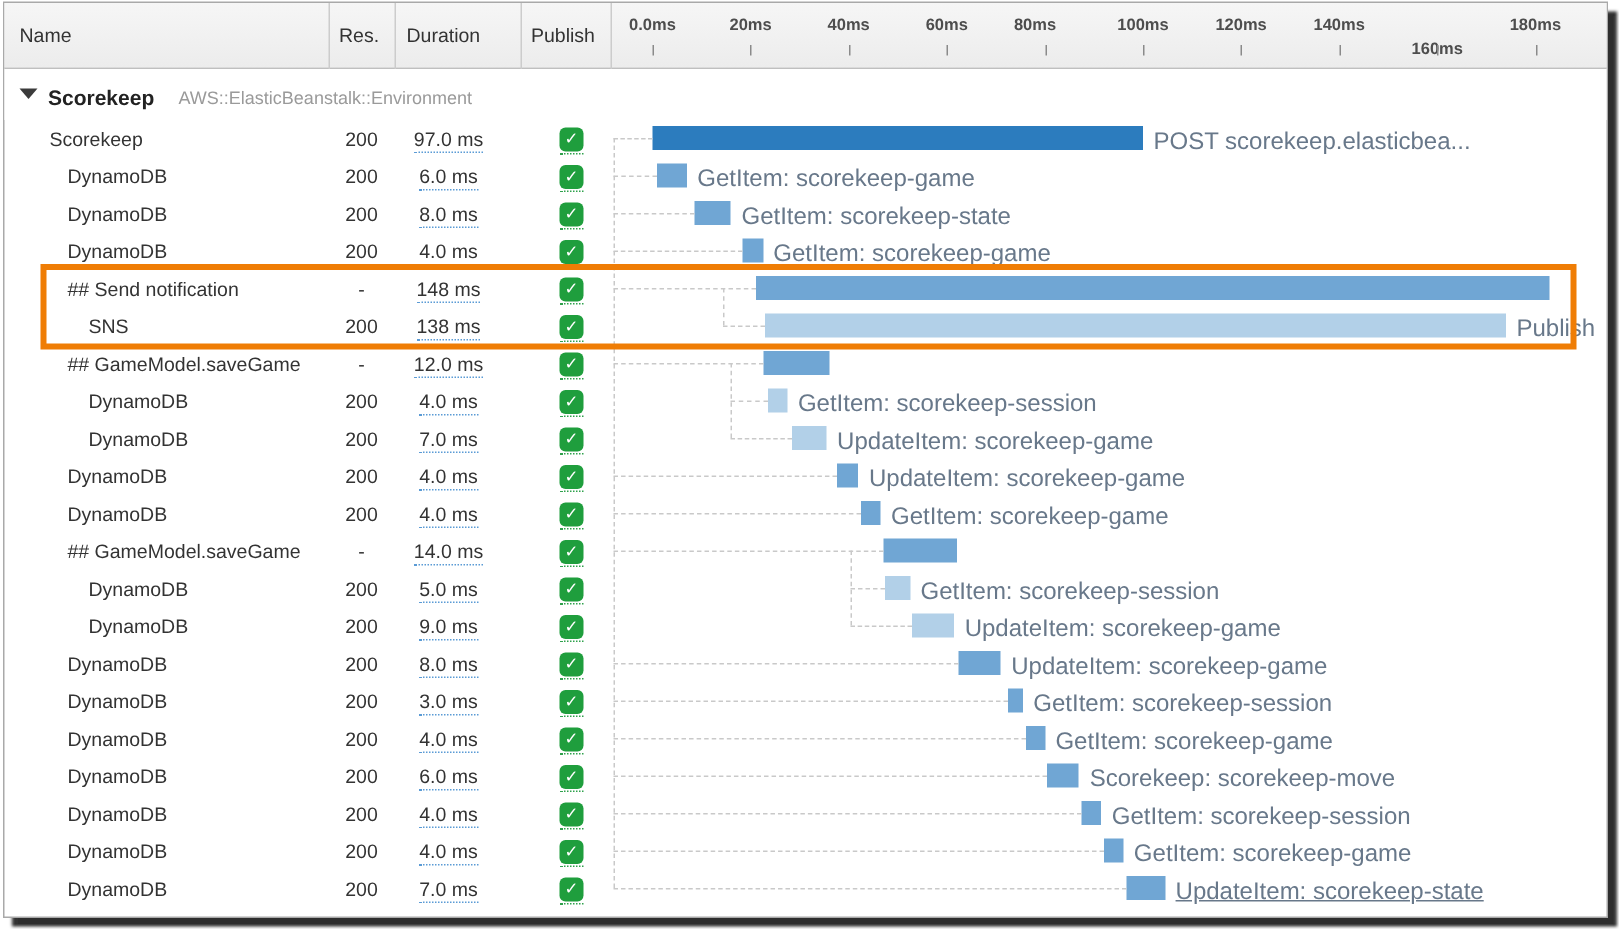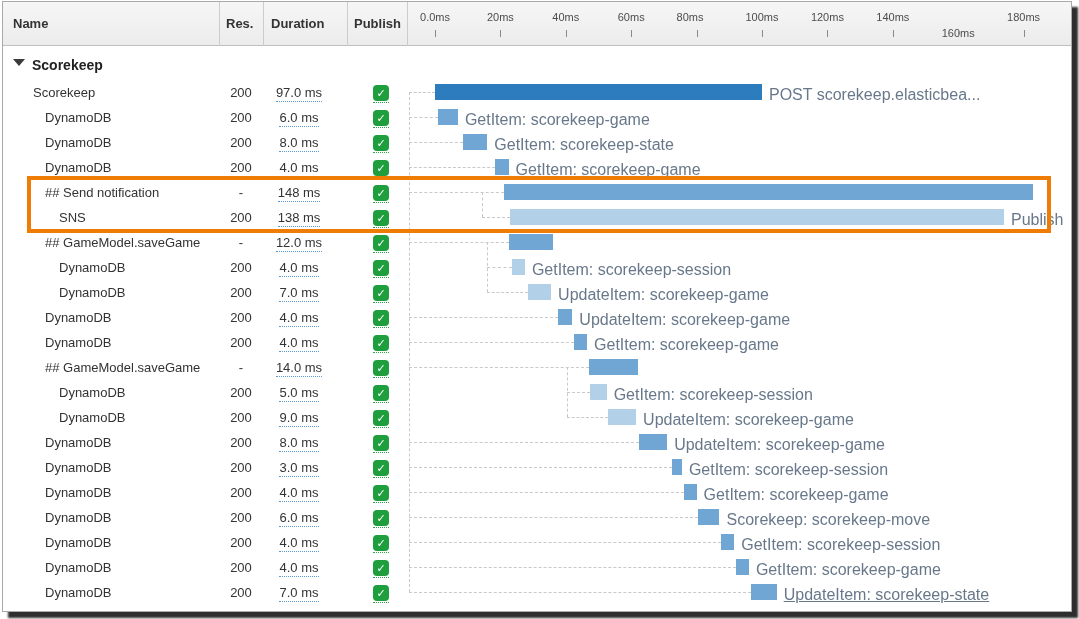--- a/index.html
+++ b/index.html
@@ -16,25 +16,25 @@
     box-shadow: 6px 6px 2px rgba(0,0,0,0.82);
   }
   
   #header {
     position: absolute; left: 0; top: 0; width: 100%; height: 44px;
     background: linear-gradient(#f6f6f6, #ececec);
     border-bottom: 1px solid #bfbfbf;
   }
   .col-sep { position: absolute; top: 0; width: 1px; height: 44px; background: #cccccc; }
   .hdr-label {
-    position: absolute; top: 14px; font-size: 13px; font-weight: bold; color: #333;
+    position: absolute; top: 14px; font-size: 13px; font-weight: normal; color: #333;
   }
   .tick-label {
     position: absolute; top: 9px; width: 48px; text-align: center;
-    font-size: 11px; font-weight: normal; color: #4d4d4d;
+    font-size: 11px; font-weight: bold; color: #4d4d4d;
   }
   .tick-mark { position: absolute; top: 28px; width: 1px; height: 7px; background: #8a8a8a; }
 
   
   #group-row { position: absolute; left: 0; top: 44px; width: 100%; height: 34px; background: #fff; }
   #group-caret {
     position: absolute; left: 10px; top: 13px; width: 0; height: 0;
     border-left: 6px solid transparent; border-right: 6px solid transparent;
     border-top: 7px solid #3b3b3b; cursor: pointer;
   }
@@ -106,20 +106,21 @@
         <span class="tick-label" style="left: 931.2px; margin-top: 16px;">160ms</span>
         <div class="tick-mark" style="left: 955.2px;"></div>
         <span class="tick-label" style="left: 996.6px;">180ms</span>
         <div class="tick-mark" style="left: 1020.6px;"></div>
       </div>
   </div>
 
   <div id="group-row">
     <div id="group-caret"></div>
     <span id="group-name">Scorekeep</span>
+    <span id="group-type">AWS::ElasticBeanstalk::Environment</span>
   </div>
 
   <div id="rows">
       <div class="row" style="top: 0px;">
         <span class="cell-name" style="left: 30px;">Scorekeep</span>
         <span class="cell-res">200</span>
         <span class="cell-dur"><span>97.0 ms</span></span>
         <span class="cell-status"><span class="status-wrap"><span class="status-chip">✓</span></span></span>
         <div class="bar bar-dark" style="left: 432px; width: 327px;"></div>
         <span class="bar-label" style="left: 766px;">POST scorekeep.elasticbea...</span>

